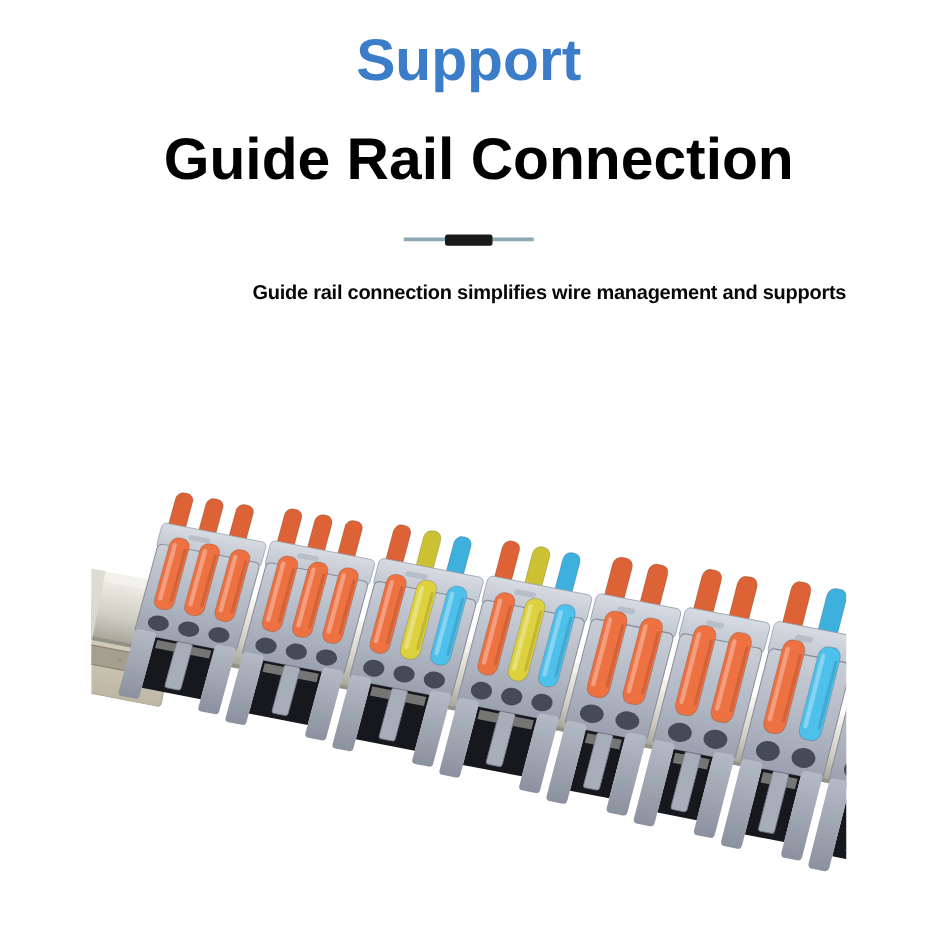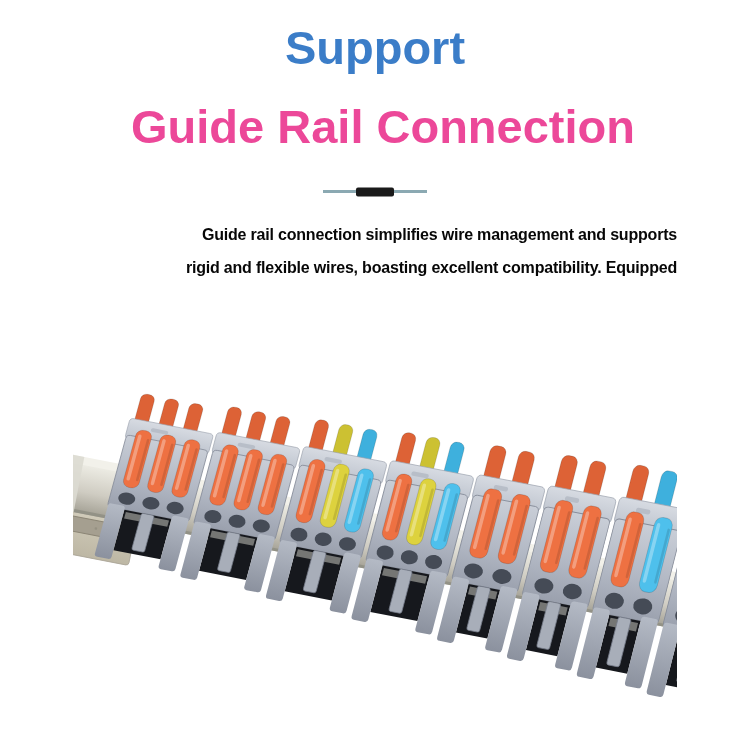--- a/index.html
+++ b/index.html
@@ -31,29 +31,28 @@
   .photo {
     position:absolute; top:378px; left:0; width:750px; height:372px;
   }
 </style>
 </head>
 <body>
 
 <div class="page">
 
   <h1 class="title" style="color: rgb(59, 125, 200);">Support</h1>
-  <h2 class="subtitle" style="color: #ec4899; padding-left: 16px;">Guide Rail Connection</h2>
+  <h2 class="subtitle" style="color: #000000; padding-left: 16px;">Guide Rail Connection</h2>
 
   <div class="divider" style="background: rgb(139, 169, 178);">
     <div class="bar" style="background: rgb(26, 26, 26);"></div>
   </div>
 
   <div class="description" style="color: rgb(7, 7, 7);">
     <div class="line">Guide rail connection simplifies wire management and supports</div>
-    <div class="line">rigid and flexible wires, boasting excellent compatibility. Equipped</div>
   </div>
 
   <svg class="photo" id="photo" viewBox="0 0 750 372">
       <defs>
         <linearGradient id="railV" x1="0" y1="0" x2="0" y2="1">
           <stop offset="0" stop-color="#ecebe3"></stop>
           <stop offset="0.55" stop-color="#cfccc2"></stop>
           <stop offset="1" stop-color="#a3a094"></stop>
         </linearGradient>
         <linearGradient id="plateG" x1="0" y1="0" x2="0" y2="1">

